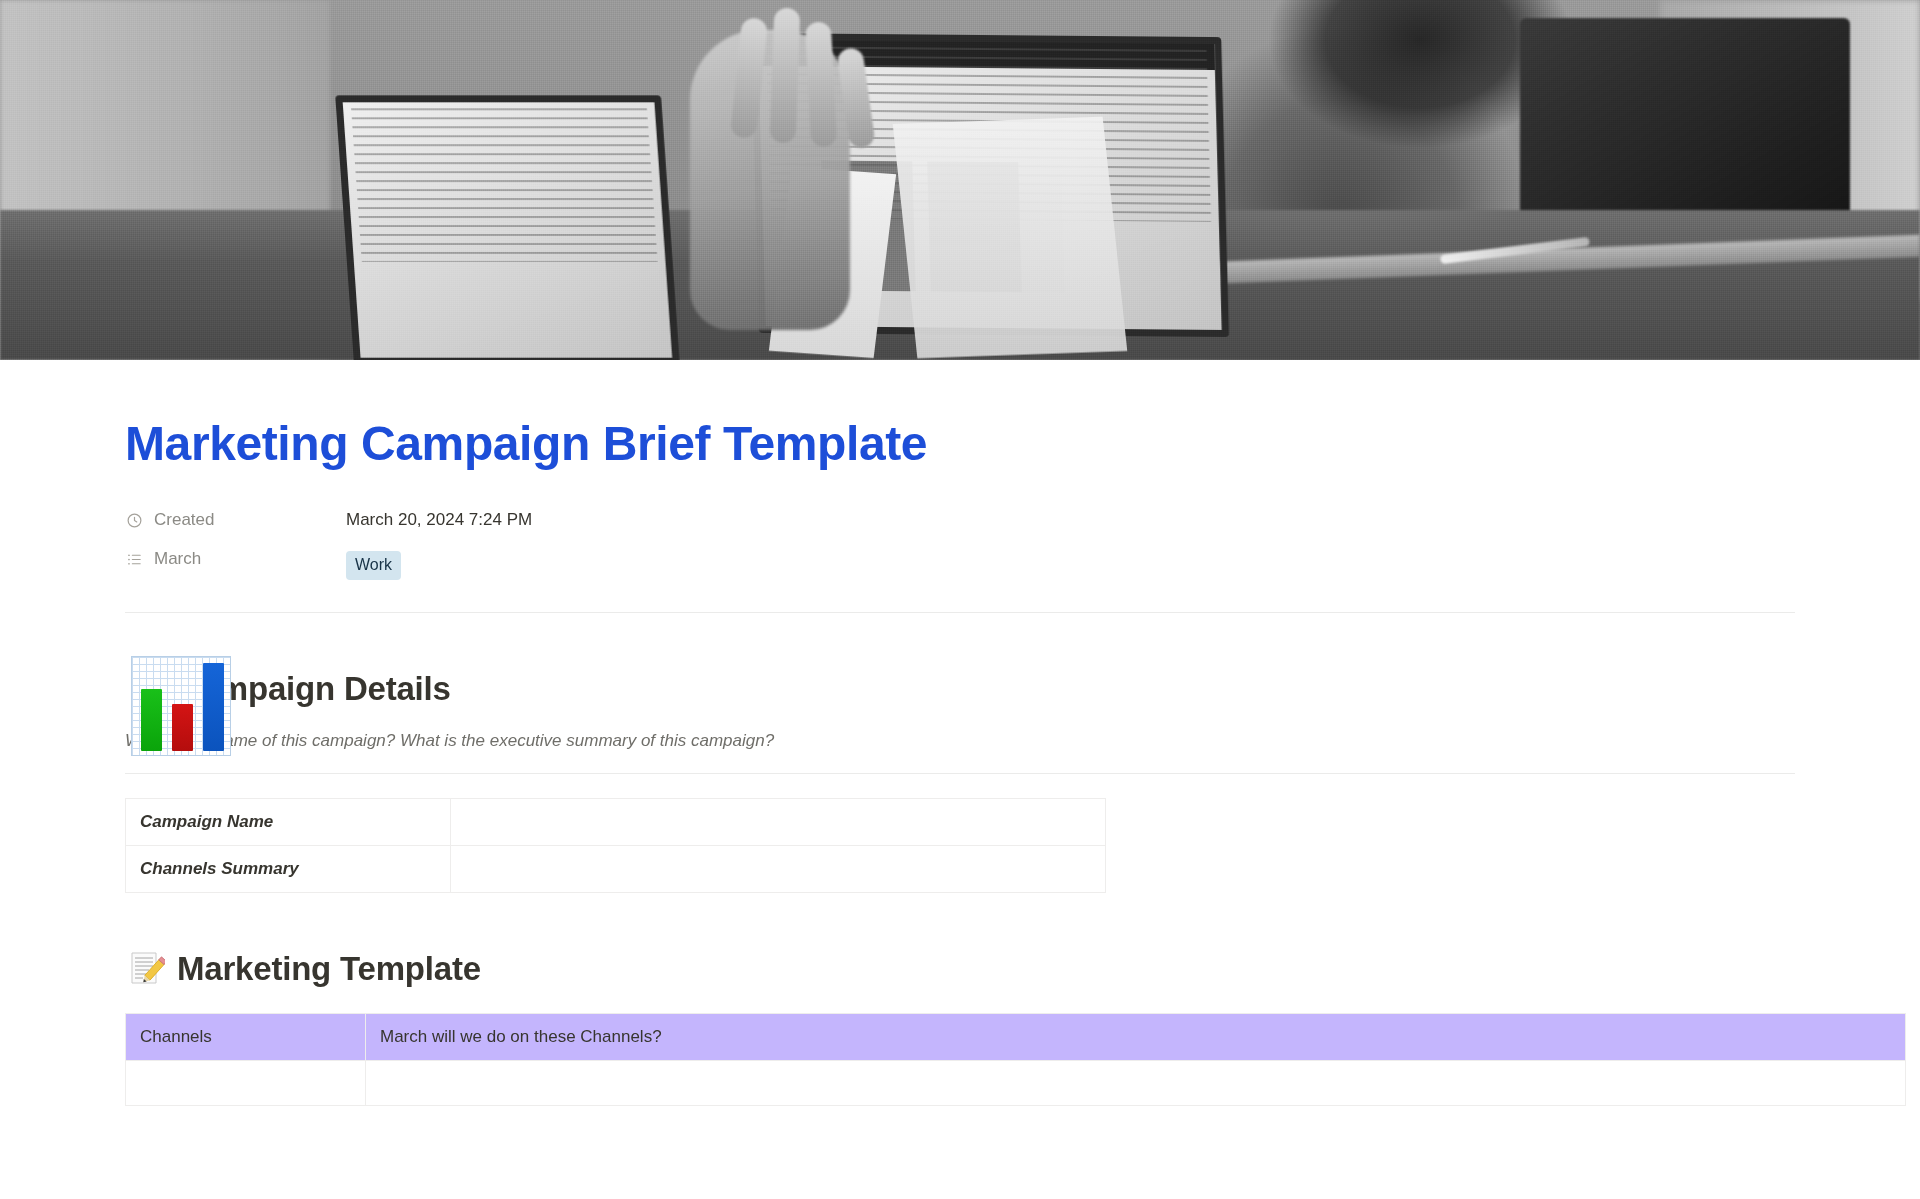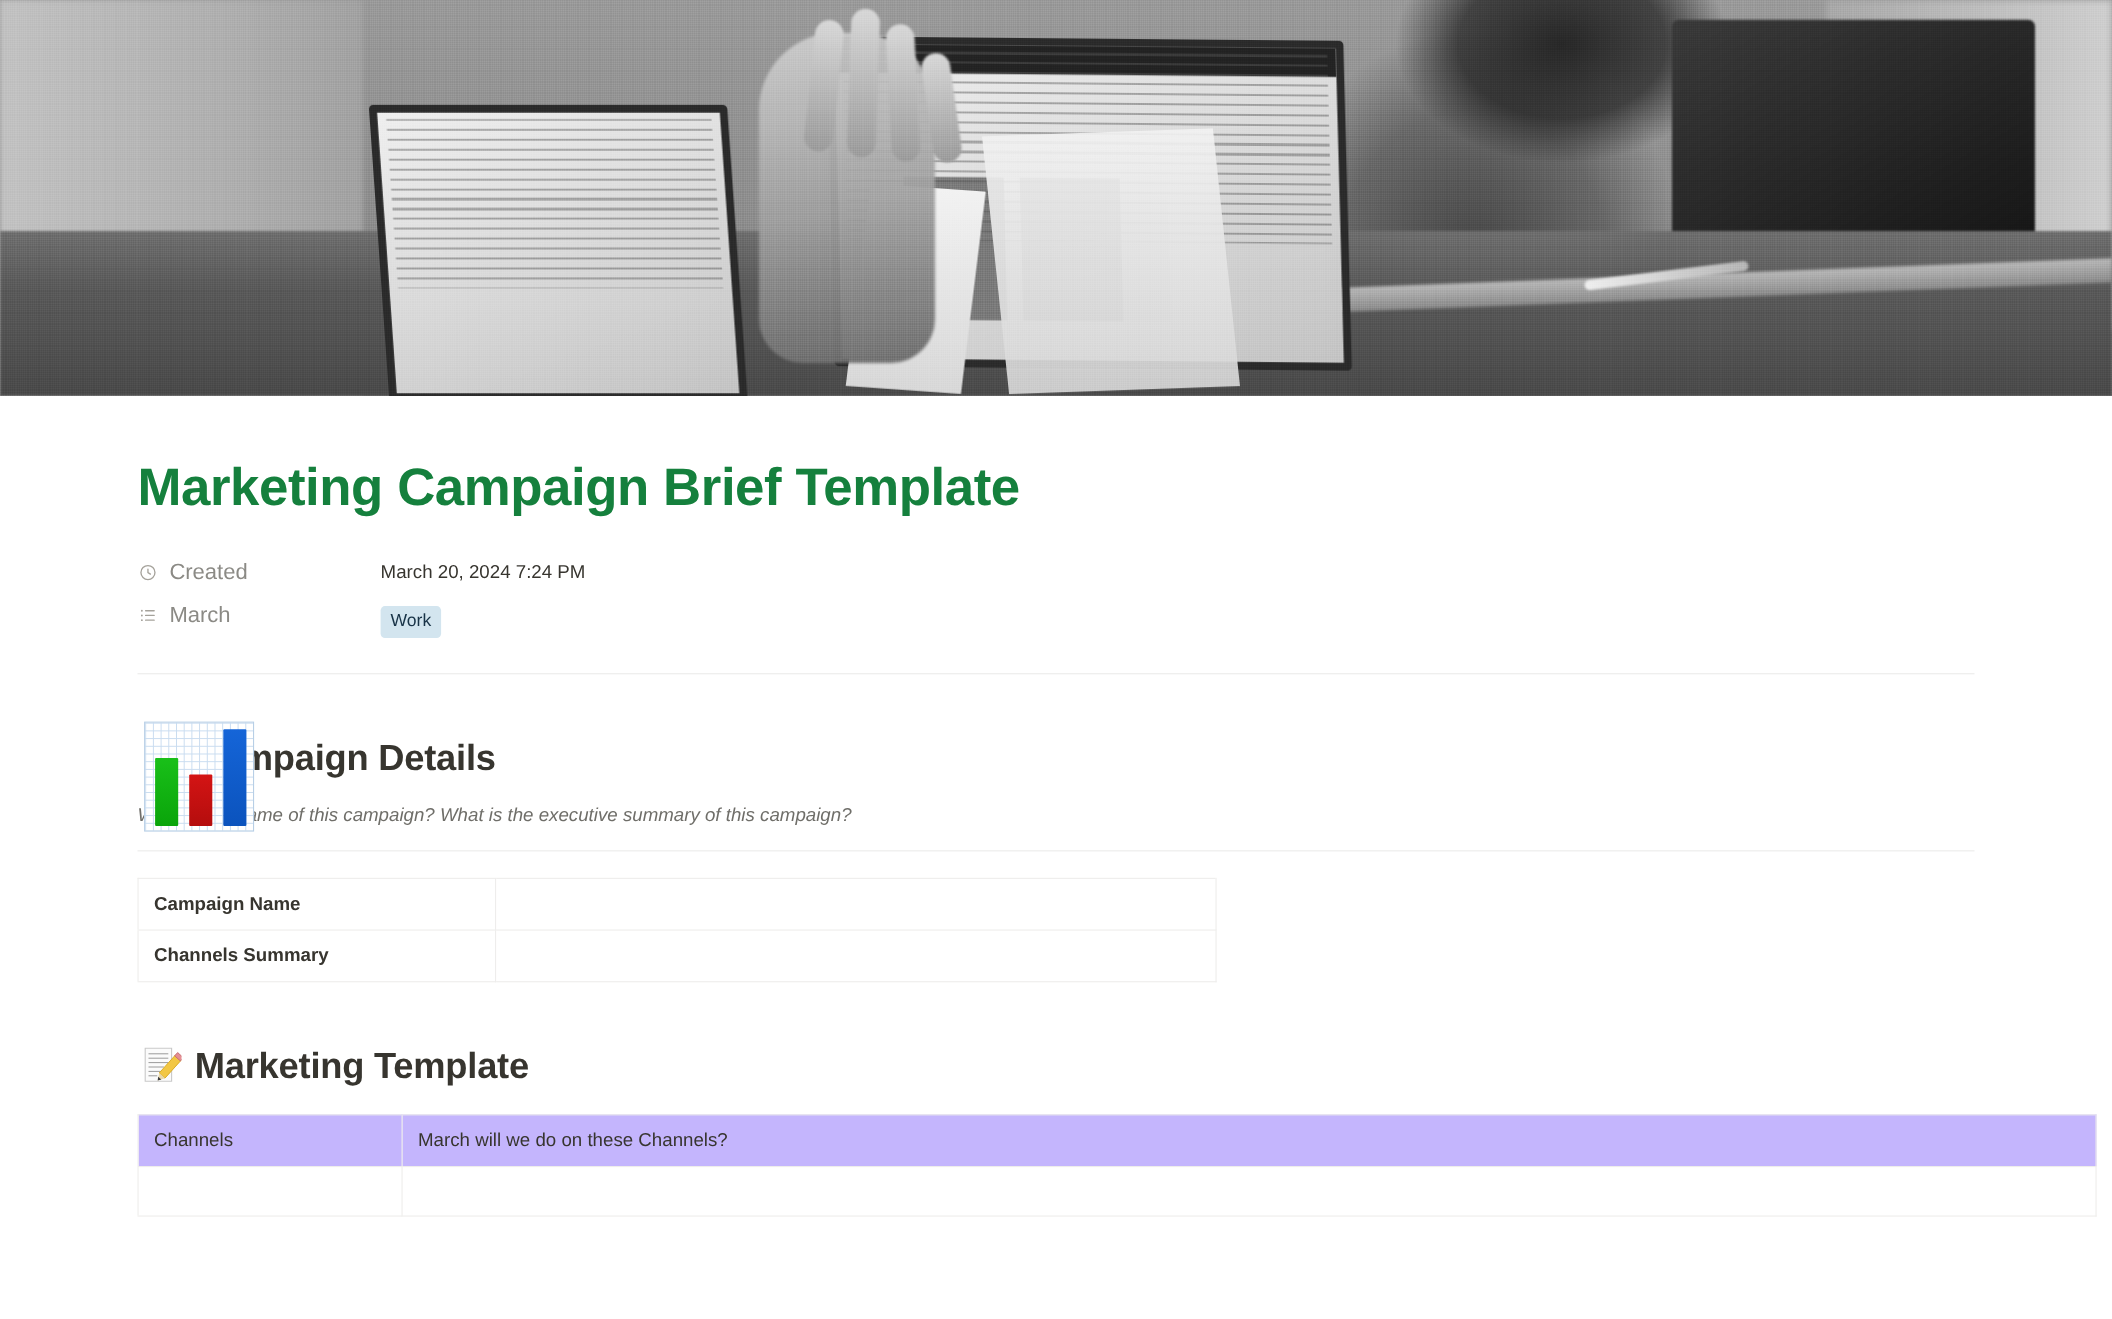--- a/index.html
+++ b/index.html
@@ -194,39 +194,39 @@
     padding-left: 125px;
     padding-right: 125px;
     padding-top: 58px;
   }
 
   .doc-title {
     font-size: 48px;
     font-weight: 700;
     line-height: 1.1;
     letter-spacing: -0.4px;
-    color: #15803d;
+    color: #1d4ed8;
     margin-bottom: 30px;
   }
 
   
   .props { margin-bottom: 8px; }
   .prop-row {
     display: flex;
     align-items: center;
     height: 39px;
   }
   .prop-label {
     display: flex;
     align-items: center;
     gap: 10px;
     width: 221px;
     flex: 0 0 221px;
     color: #8b8a85;
-    font-size: 20px;
+    font-size: 17px;
   }
   .prop-icon {
     width: 19px; height: 19px;
     display: inline-flex;
     align-items: center;
     justify-content: center;
     color: #a5a29b;
   }
   .prop-icon svg { display: block; }
   .prop-value {
@@ -288,21 +288,21 @@
   }
   .ntable td, .ntable th {
     border-right: 1px solid #eeedec;
     border-bottom: 1px solid #eeedec;
     padding: 13px 14px;
     font-size: 17px;
     text-align: left;
     vertical-align: middle;
     height: 45px;
   }
-  .t-details { width: 980px; }
+  .t-details { width: 980px; font-style: italic; }
   .t-details col.c1 { width: 325px; }
   .t-details col.c2 { width: 655px; }
   .t-details td.rowlabel { font-weight: 700; color: #37352f; }
 
   .t-channels { width: 1780px; }
   .t-channels col.c1 { width: 240px; }
   .t-channels col.c2 { width: 1540px; }
   .t-channels th {
     background: #c4b5fd;
     font-weight: 400;

